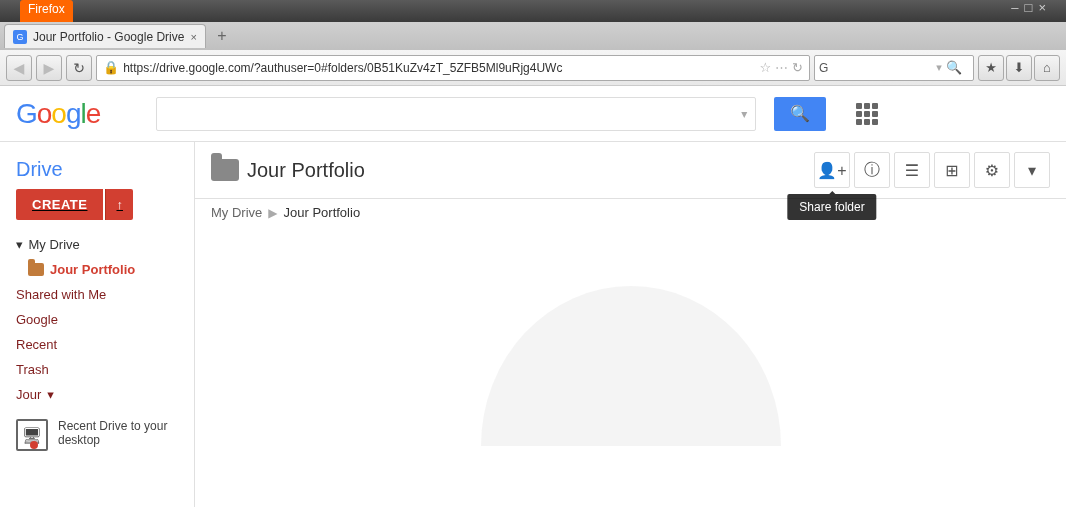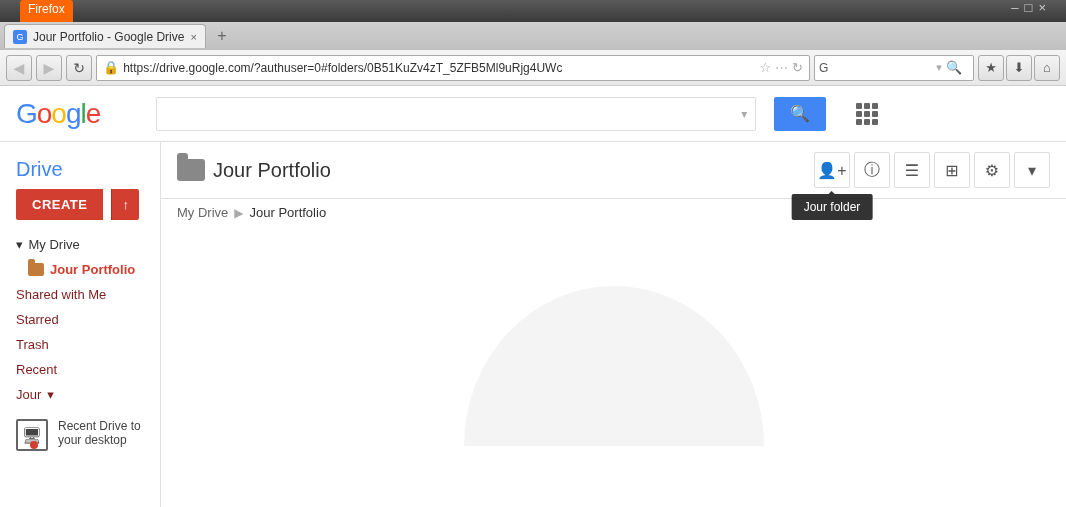--- a/index.html
+++ b/index.html
@@ -241,30 +241,31 @@
       position: absolute;
       top: 142px;
       left: 0;
       right: 0;
       bottom: 0;
       display: flex;
     }
 
     
     .sidebar {
-      width: 161px;
+      width: 195px;
       background: #fff;
       padding: 12px 0;
       flex-shrink: 0;
       border-right: 1px solid #e0e0e0;
     }
     .create-btn-wrap {
       padding: 0 16px 12px;
       display: flex;
-      gap: 8px;
+      gap: 2px;
+      text-decoration: underline;
     }
     .create-btn {
       background: #d23f31;
       color: white;
       border: none;
       padding: 8px 16px;
       font-size: 13px;
       font-weight: bold;
       border-radius: 2px 0 0 2px;
       cursor: pointer;
@@ -564,27 +565,27 @@
         <span>My Drive</span>
       </li>
       <li class="sidebar-item active sidebar-indent">
         <div class="folder-icon orange"></div>
         <span>Jour Portfolio</span>
       </li>
       <li class="sidebar-item">
         <span>Shared with Me</span>
       </li>
       <li class="sidebar-item">
-        <span>Starred</span>
+        <span>Google</span>
+      </li>
+      <li class="sidebar-item">
+        <span>Recent</span>
       </li>
       <li class="sidebar-item">
         <span>Trash</span>
-      </li>
-      <li class="sidebar-item">
-        <span>Recent</span>
       </li>
       <li class="sidebar-item">
         <span>Jour</span>
         <span>▾</span>
       </li>
     </ul>
 
     <div class="connect-drive">
       <div class="monitor-icon">
         <span style="font-size:16px;">🖥</span>
@@ -598,21 +599,21 @@
 
     <div class="main-toolbar">
       <div class="folder-icon-large"></div>
       <span class="main-folder-name">Jour Portfolio</span>
       <div class="toolbar-actions">
 
         <div style="position:relative;">
           <button class="share-btn">
             <span>👤+</span>
           </button>
-          <div class="tooltip">Jour folder</div>
+          <div class="tooltip">Share folder</div>
         </div>
         <button class="toolbar-btn">
           <span>ⓘ</span>
         </button>
         <button class="toolbar-btn">
           <span>☰</span>
         </button>
         <button class="toolbar-btn">
           <span>⊞</span>
         </button>

